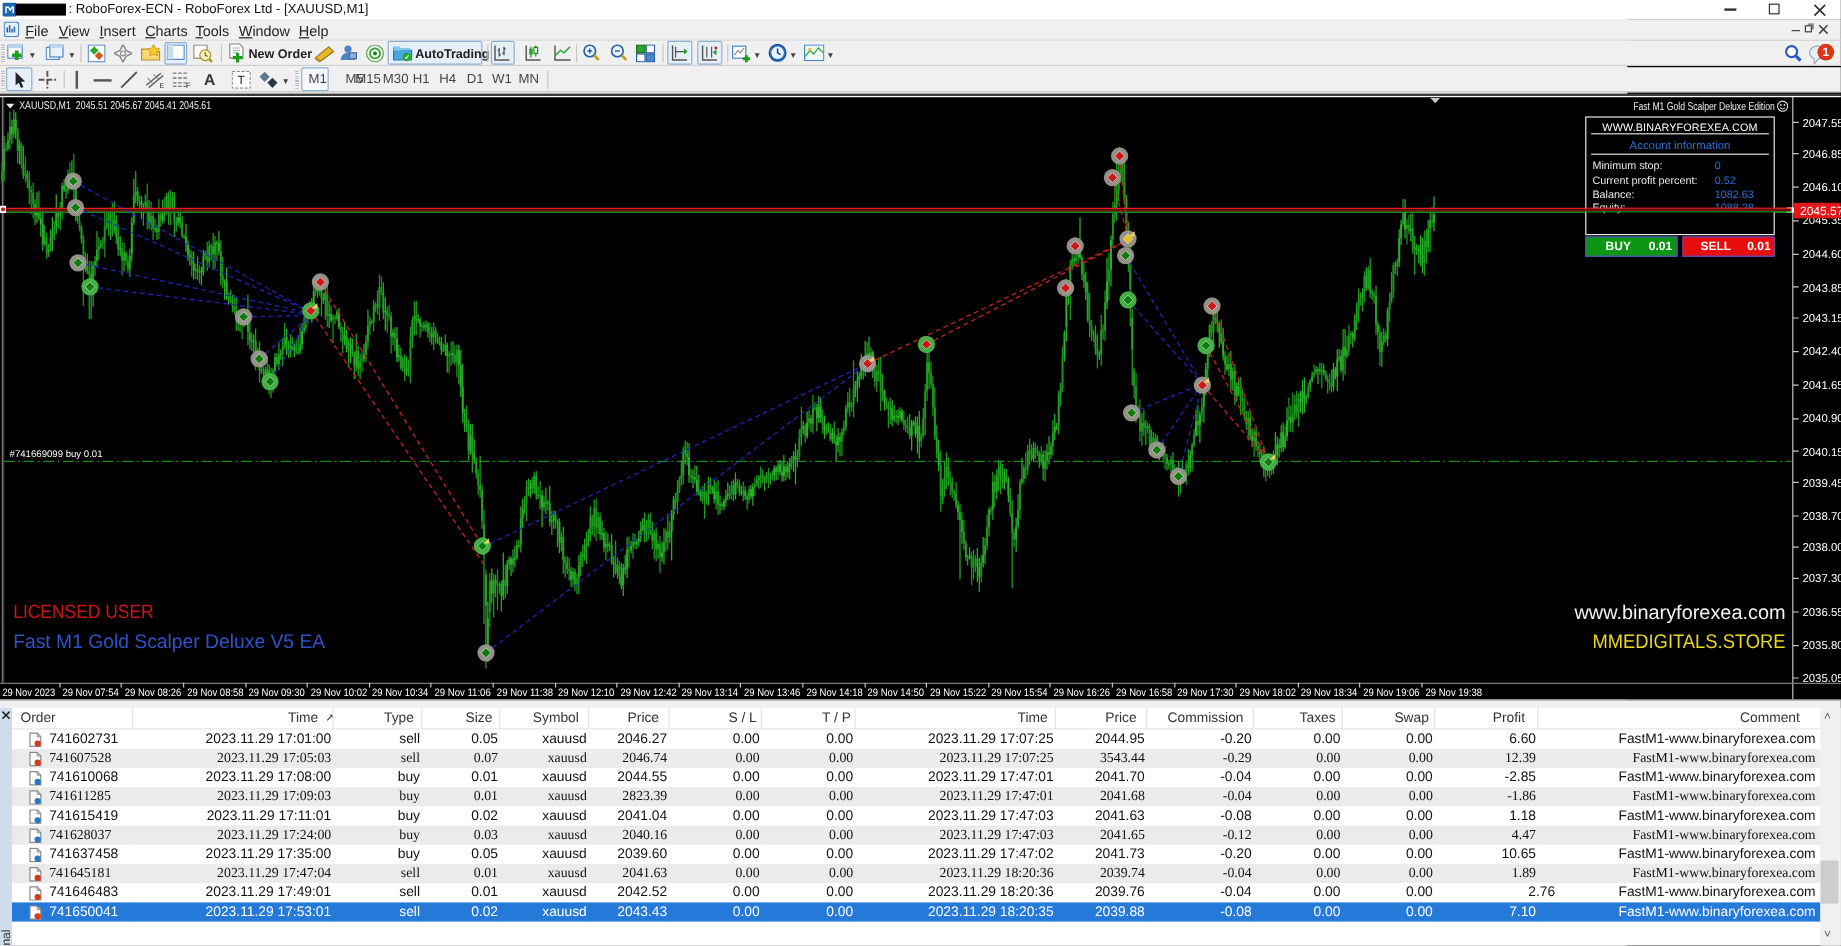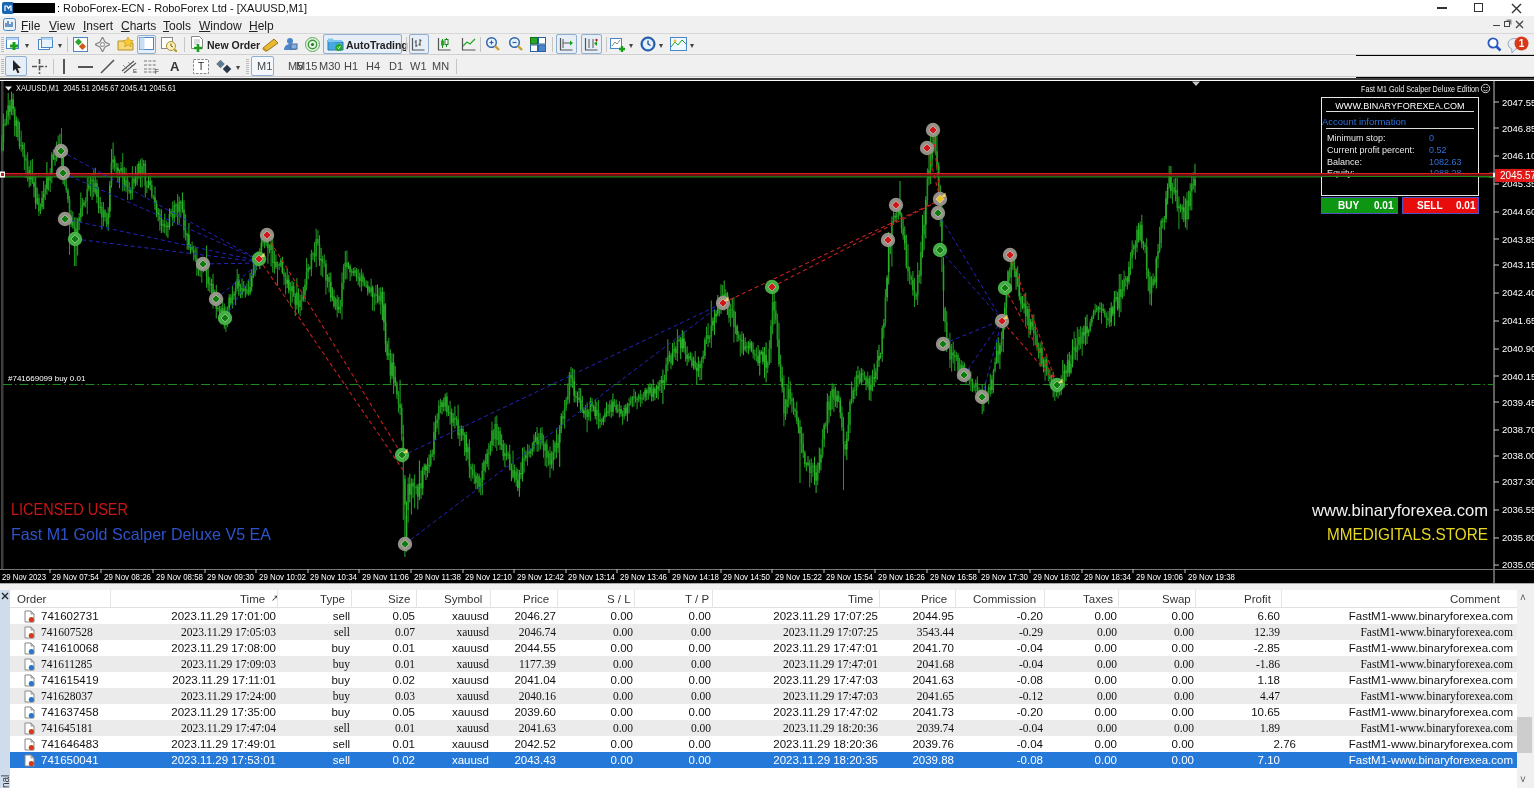--- a/index.html
+++ b/index.html
@@ -31,21 +31,21 @@
 
 #chart { position:absolute; left:0; top:80px; width:1534px; height:503px; background:#000; }
 text.ax { font-family:"Liberation Sans", sans-serif; font-size:9.5px; fill:#fff; }
 text.ohlc { font-family:"Liberation Sans", sans-serif; font-size:10.5px; fill:#eee; }
 
 
 #panel { position:absolute; left:1321px; top:97px; width:158px; height:99px; background:#000;
   border:1px solid #e8e8e8; }
 #panel .ttl { position:absolute; top:2.5px; left:0; width:100%; text-align:center; color:#fff; font-size:9px; letter-spacing:0.1px; }
 #panel hr { position:absolute; left:4px; width:148px; border:none; border-top:1px solid #ddd; }
-#panel .ai { position:absolute; top:18px; left:0; width:100%; color:#2f6fd4; font-size:9.5px; }
+#panel .ai { position:absolute; top:18px; left:0; width:100%; text-align:center; color:#2f6fd4; font-size:9.5px; }
 #panel .lbl { position:absolute; left:5px; color:#e8e8e8; font-size:9px; }
 #panel .val { position:absolute; left:107px; color:#2f6fd4; font-size:9px; }
 .ebtn { position:absolute; top:197px; height:17px; border:1px solid #5050c8; color:#fff;
   font-size:10px; font-weight:bold; }
 .ebtn span { position:absolute; top:2px; }
 
 
 #term { position:absolute; left:0; top:590px; width:1534px; height:198px; background:#fff; }
 #tsb { position:absolute; left:0; top:583px; width:1534px; height:7px; background:#f0f0f0; border-top:1px solid #aaa; }
 #sidebar { position:absolute; left:0; top:590px; width:10px; height:198px; background:#cfdcec; }
@@ -2131,21 +2131,21 @@
       <span class="c" style="left:14px"><svg width="11" height="13" viewBox="0 0 11 13">
           <path d="M1 1 h6 l3 3 v8 h-9 z" fill="#fff" stroke="#888" stroke-width="1"></path>
           <path d="M7 1 l3 3 h-3 z" fill="#ddd" stroke="#888" stroke-width="0.8"></path>
           <circle cx="7.4" cy="9.6" r="2.6" fill="#2878c8"></circle>
         </svg></span>
       <span class="c" style="left:31px">741611285</span>
       <span class="c r" style="right:1241px">2023.11.29 17:09:03</span>
       <span class="c r" style="right:1167px">buy</span>
       <span class="c r" style="right:1102px">0.01</span>
       <span class="c r" style="right:1028px">xauusd</span>
-      <span class="c r" style="right:961px">1177.39</span>
+      <span class="c r" style="right:961px">2823.39</span>
       <span class="c r" style="right:884px">0.00</span>
       <span class="c r" style="right:806px">0.00</span>
       <span class="c r" style="right:639px">2023.11.29 17:47:01</span>
       <span class="c r" style="right:563px">2041.68</span>
       <span class="c r" style="right:474px">-0.04</span>
       <span class="c r" style="right:400px">0.00</span>
       <span class="c r" style="right:323px">0.00</span>
       <span class="c r" style="right:237px">-1.86</span>
       <span class="c r" style="right:4px">FastM1-www.binaryforexea.com</span>
     </div>

